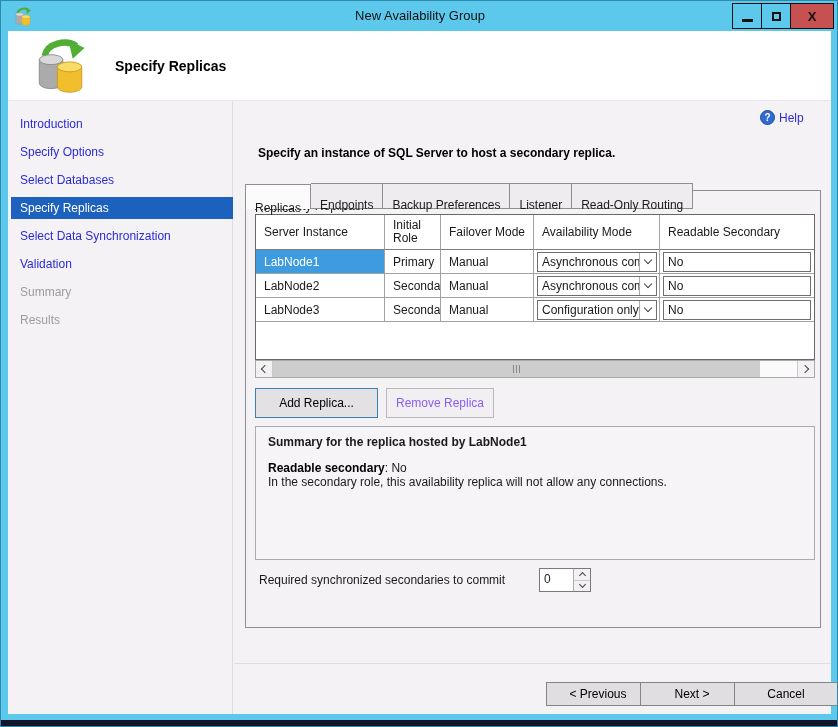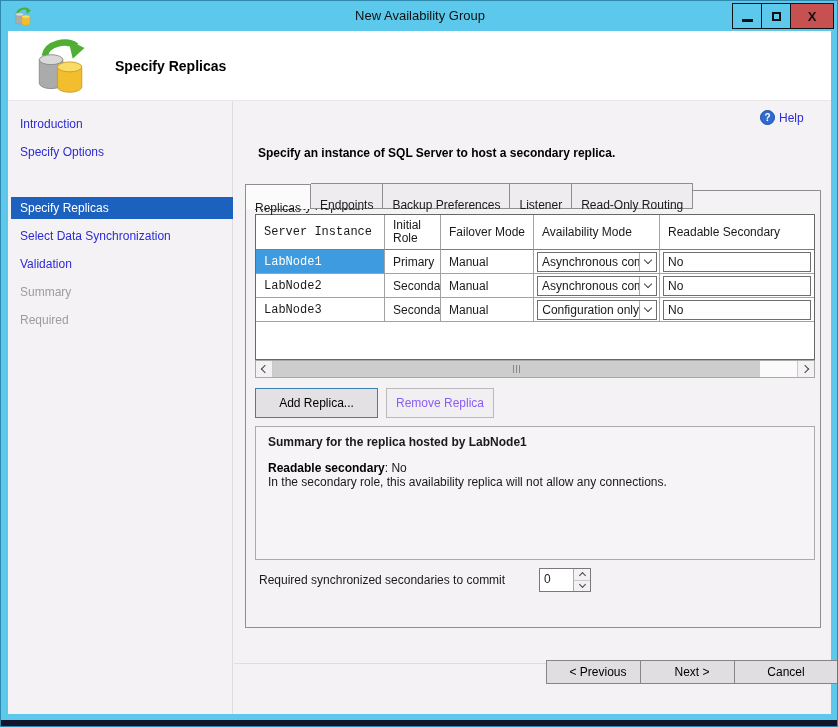--- a/index.html
+++ b/index.html
@@ -50,21 +50,21 @@
   .tab-panel{position:absolute;left:11px;top:89px;width:576px;height:438px;border:1px solid #8F8F8F;background:#F5F2F5;z-index:1;}
 
   .avail-label{position:absolute;left:9px;top:8px;}
 
   
   .grid{position:absolute;left:9px;top:23px;width:560px;height:146px;border:1px solid #686868;background:#fff;overflow:hidden;}
   .grow{display:flex;width:760px;}
   .gcell{border-right:1px solid #A2A2A2;border-bottom:1px solid #A2A2A2;padding:0 0 0 8px;display:flex;align-items:center;overflow:hidden;background:#fff;}
   .ghead .gcell{height:35px;border-bottom:1px solid #7d7d7d;line-height:13px;}
   .gdata .gcell{height:24px;}
-  .c1{width:129px;font-family:Liberation Mono, monospace;} .c2{width:56px;} .c3{width:93px;} .c4{width:126px;text-align:right;} .c5{width:356px;}
+  .c1{width:129px;} .c2{width:56px;} .c3{width:93px;} .c4{width:126px;} .c5{width:356px;}
   .gcell.sel{background:#3E9BDF;color:#fff;}
   .combo{display:flex;align-items:center;height:20px;border:1px solid #6E6E6E;background:#fff;margin-left:-5px;width:120px;cursor:pointer;}
   .combo .ctext{flex:1;padding-left:4px;white-space:nowrap;overflow:hidden;}
   .combo .carrow{width:17px;height:18px;border-left:1px solid #ABABAB;display:flex;align-items:center;justify-content:center;}
   .combo.ro{width:148px;}
   .chev{display:inline-block;width:6px;height:6px;border-left:1px solid #444;border-bottom:1px solid #444;}
   .chev-down{transform:rotate(-45deg);margin-top:-3px;}
   .chev-left{transform:rotate(45deg);margin-left:2px;}
   .chev-right{transform:rotate(225deg);margin-right:2px;}
   .chev-up{transform:rotate(135deg);margin-top:2px;}
@@ -92,21 +92,21 @@
   .spin-label{position:absolute;left:13px;top:382px;}
   .spin{position:absolute;left:293px;top:377px;width:52px;height:24px;border:1px solid #7A7A7A;background:#fff;display:flex;}
   .spin-value{flex:1;padding:3px 0 0 4px;}
   .spin-btns{width:17px;display:flex;flex-direction:column;border-left:1px solid #ABABAB;}
   .spin-up,.spin-down{flex:1;display:flex;align-items:center;justify-content:center;background:#F3F1F3;cursor:pointer;}
   .spin-up{border-bottom:1px solid #C9C9C9;}
   .spin .chev{width:5px;height:5px;}
 
   
   .footer-sep{position:absolute;left:0;top:562px;width:597px;height:1px;background:#E0DDE0;}
-  .footer-btn{position:absolute;top:559px;width:104px;height:24px;}
+  .footer-btn{position:absolute;top:581px;width:104px;height:24px;}
   .prev-btn{left:312px;} .next-btn{left:406px;} .cancel-btn{left:500px;}
 </style>
 </head>
 <body>
 
 <div class="frame">
 
   <div class="titlebar">
     <svg class="app-icon" viewBox="0 0 56 62">
       <path d="M10 20 C 12 6, 34 1, 45 9" fill="none" stroke="#4FAE33" stroke-width="7"></path>
@@ -140,25 +140,26 @@
         <ellipse cx="17" cy="24" rx="13" ry="5.5" fill="#D9D9D9" stroke="#8a8a8a" stroke-width="1"></ellipse>
         <path d="M24 32 v22 c0 3.3 6 6 13.5 6 s13.5 -2.7 13.5 -6 V32 Z" fill="#F2BE2E" stroke="#C79A20" stroke-width="1"></path>
         <ellipse cx="37.5" cy="32" rx="13.5" ry="5.5" fill="#F8DC66" stroke="#C79A20" stroke-width="1"></ellipse>
       </svg>
       <span class="page-title">Specify Replicas</span>
     </div>
 
     <div class="sidebar">
       <div class="sb-item" style="top:12px">Introduction</div>
       <div class="sb-item" style="top:40px">Specify Options</div>
+      <div class="sb-item" style="top:68px">Select Databases</div>
       <div class="sb-item selected" style="top:96px">Specify Replicas</div>
       <div class="sb-item" style="top:152px">Validation</div>
       <div class="sb-item" style="top:124px">Select Data Synchronization</div>
       <div class="sb-item disabled" style="top:180px">Summary</div>
-      <div class="sb-item disabled" style="top:208px">Required</div>
+      <div class="sb-item disabled" style="top:208px">Results</div>
     </div>
 
     <div class="content">
 
       <div class="help-link">
         <span class="help-badge">?</span>
         <span class="help-text">Help</span>
       </div>
 
       <div class="instruction">Specify an instance of SQL Server to host a secondary replica.</div>

